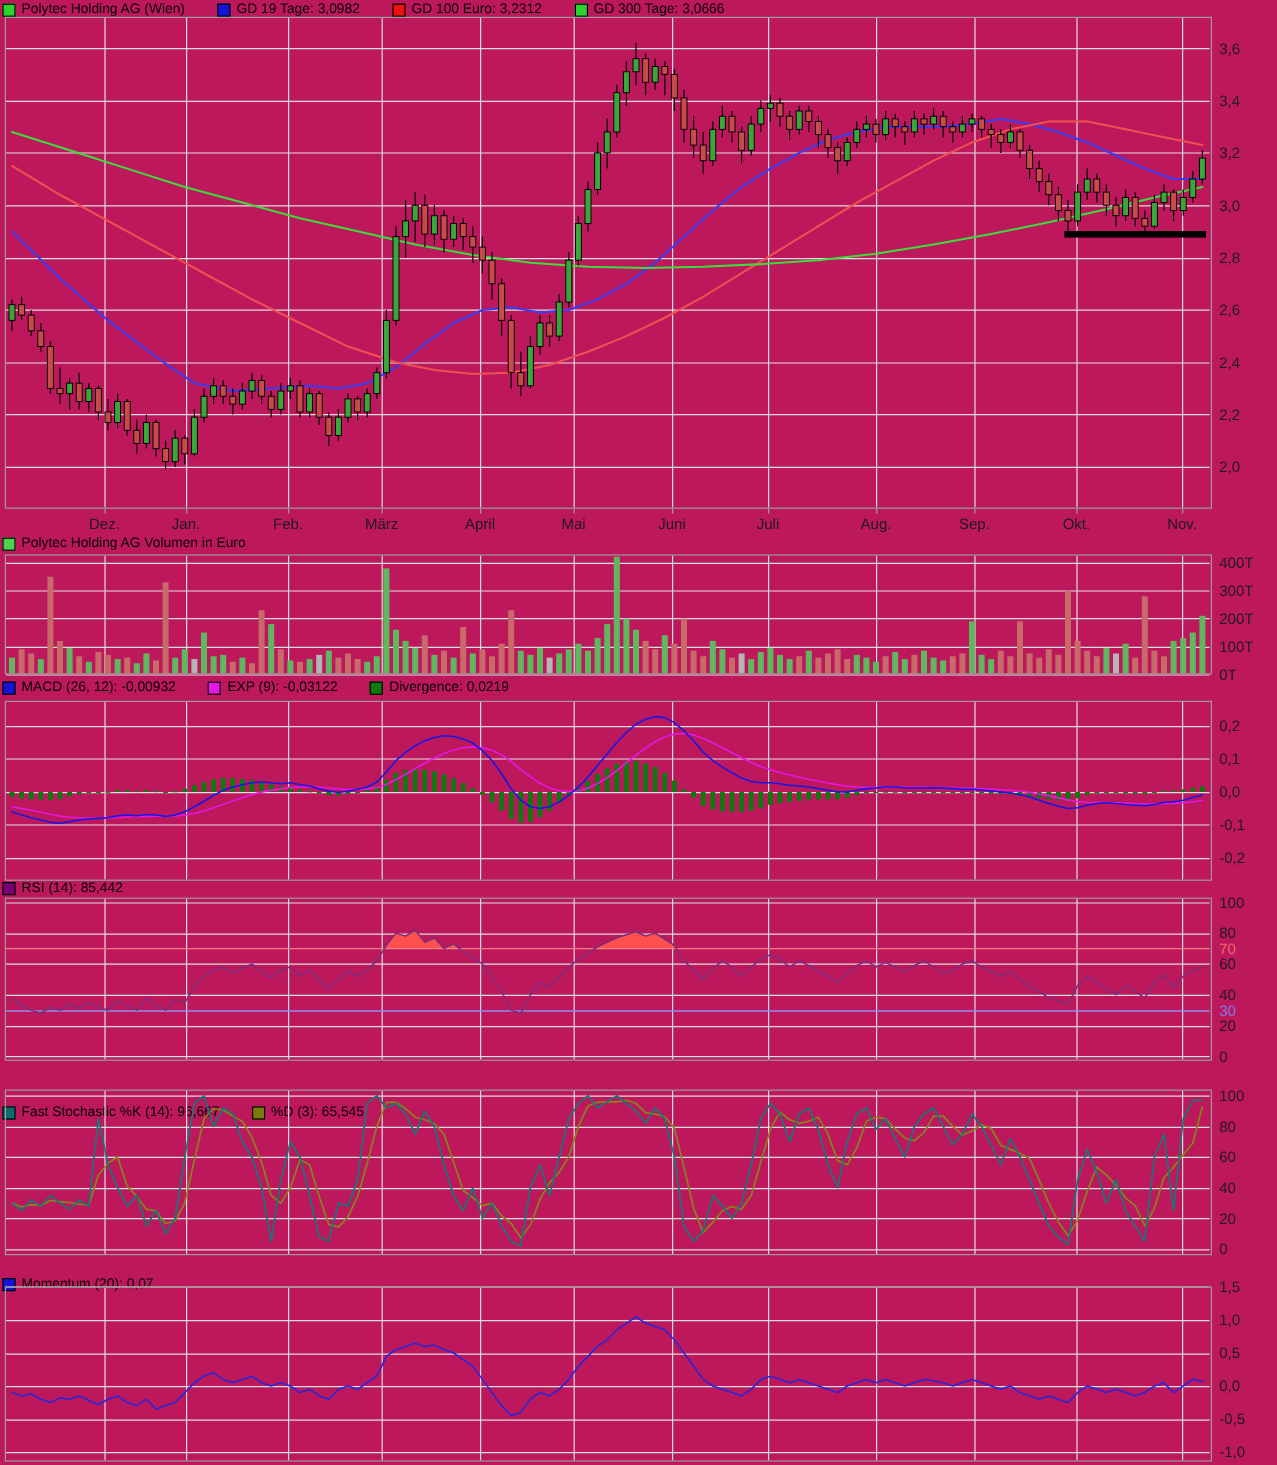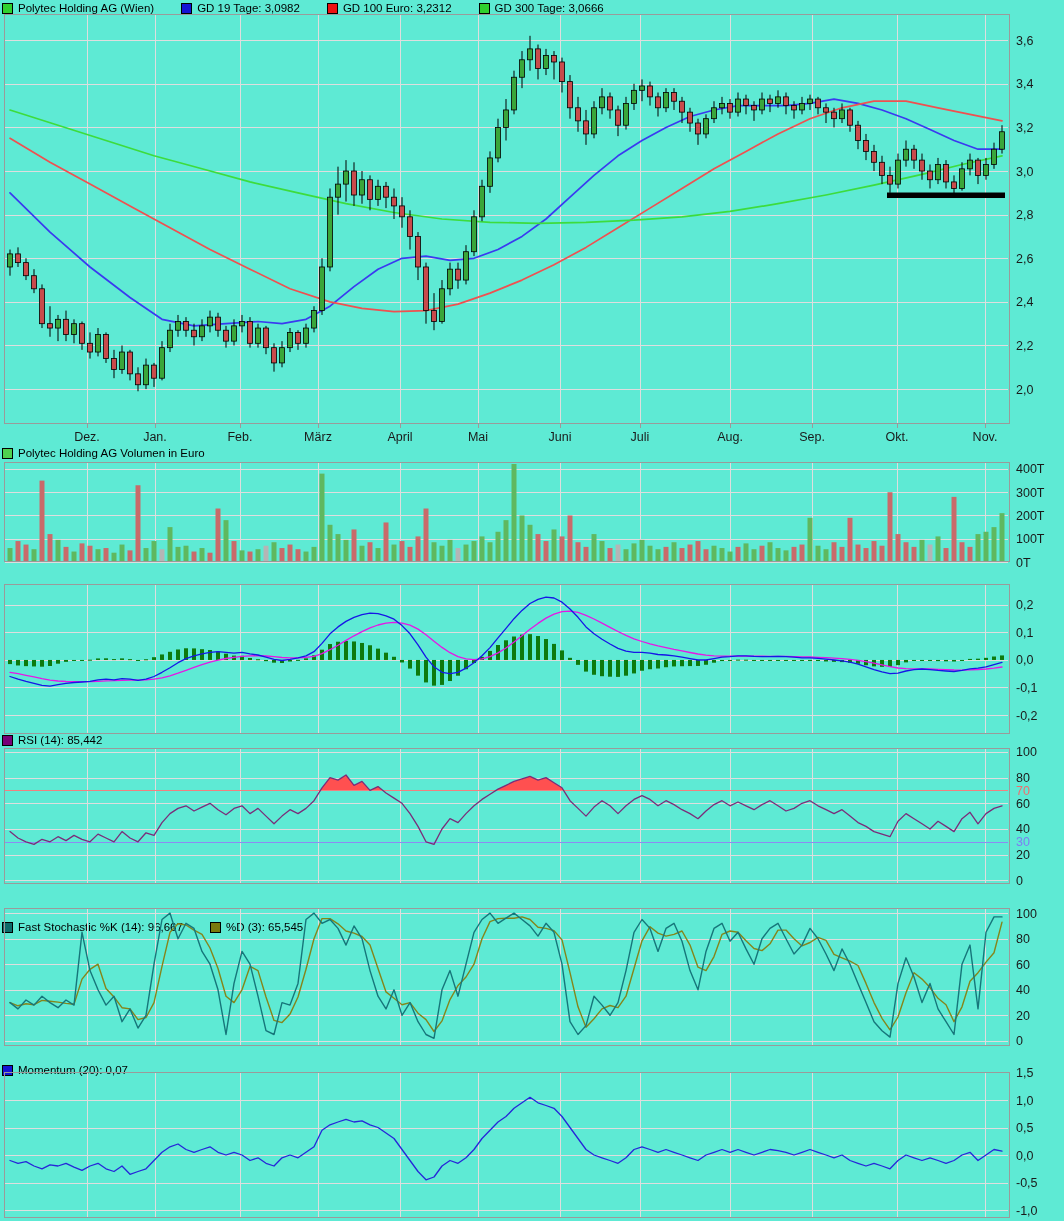--- a/index.html
+++ b/index.html
@@ -1,16 +1,16 @@
 <!DOCTYPE html>
 <html><head>
 <meta charset="utf-8">
 <style>
   html,body{margin:0;padding:0;background:#fff;}
-  #page{position:relative;width:1064px;height:1221px;background:#5eead4;overflow:hidden;
+  #page{position:relative;width:1064px;height:1221px;background:#be185d;overflow:hidden;
         font-family:"Liberation Sans",sans-serif;color:#000;}
   .legend{position:absolute;left:2px;display:flex;gap:27px;align-items:center;height:14px;
           font-size:11.5px;white-space:nowrap;}
   .li{display:inline-flex;align-items:center;gap:5px;}
   .sw{width:9px;height:9px;border:1px solid #000;display:inline-block;flex:0 0 auto;}
   svg{position:absolute;left:0;overflow:visible;display:block;}
   svg text{font-family:"Liberation Sans",sans-serif;}
 </style>
 </head>
 <body>
@@ -497,20 +497,34 @@
       <rect x="951.5" y="34.883720930232556" width="5" height="64.11627906976744" fill="#c96a6a"></rect>
       <rect x="959.5" y="80.23255813953489" width="5" height="18.767441860465112" fill="#c96a6a"></rect>
       <rect x="967.5" y="84.88372093023256" width="5" height="14.116279069767444" fill="#c96a6a"></rect>
       <rect x="975.5" y="72.09302325581395" width="5" height="26.906976744186053" fill="#5fb85f"></rect>
       <rect x="983.5" y="69.76744186046511" width="5" height="29.232558139534888" fill="#5fb85f"></rect>
       <rect x="991.5" y="65.11627906976744" width="5" height="33.883720930232556" fill="#5fb85f"></rect>
       <rect x="999.5" y="51.16279069767442" width="5" height="47.83720930232558" fill="#5fb85f"></rect>
       <rect x="4.5" y="0.5" width="1005" height="99" fill="none" stroke="#9a9a9a"></rect>
     </svg>
 
+  <div class="legend" id="lg-macd" style="top:566px">
+    <span class="li">
+        <i class="sw" style="background: rgb(20, 20, 212);"></i>
+        <span>MACD (26, 12): -0,00932</span>
+      </span>
+    <span class="li">
+        <i class="sw" style="background: rgb(230, 22, 230);"></i>
+        <span>EXP (9): -0,03122</span>
+      </span>
+    <span class="li">
+        <i class="sw" style="background: rgb(13, 122, 13);"></i>
+        <span>Divergence: 0,0219</span>
+      </span>
+  </div>
   <svg id="cv-macd" style="top:584px" width="1064" height="150">
       <line x1="87.5" y1="1" x2="87.5" y2="149" stroke="#dedede"></line>
       <line x1="155.5" y1="1" x2="155.5" y2="149" stroke="#dedede"></line>
       <line x1="240.5" y1="1" x2="240.5" y2="149" stroke="#dedede"></line>
       <line x1="318.5" y1="1" x2="318.5" y2="149" stroke="#dedede"></line>
       <line x1="400.5" y1="1" x2="400.5" y2="149" stroke="#dedede"></line>
       <line x1="478.5" y1="1" x2="478.5" y2="149" stroke="#dedede"></line>
       <line x1="560.5" y1="1" x2="560.5" y2="149" stroke="#dedede"></line>
       <line x1="640.5" y1="1" x2="640.5" y2="149" stroke="#dedede"></line>
       <line x1="730.5" y1="1" x2="730.5" y2="149" stroke="#dedede"></line>

